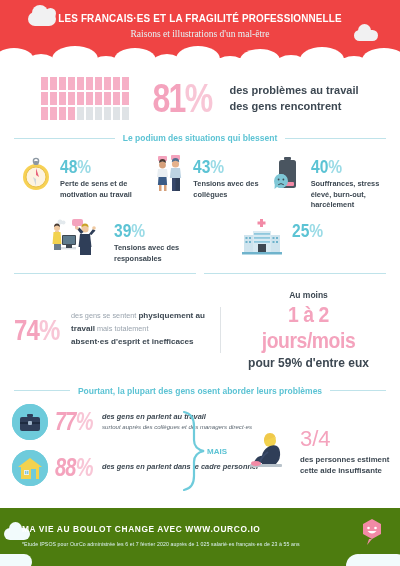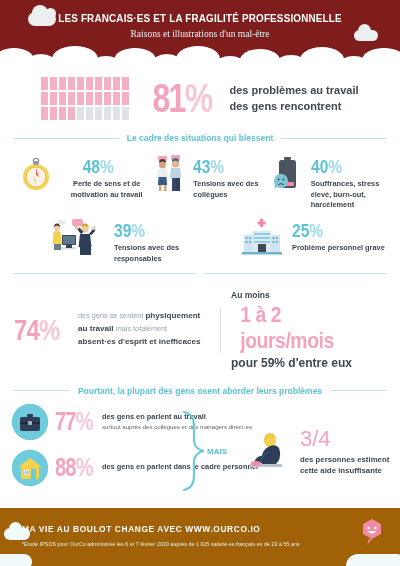--- a/index.html
+++ b/index.html
@@ -9,21 +9,21 @@
     background: #ffffff;
     overflow: hidden;
     position: relative;
   }
   .page { width: 400px; height: 566px; position: relative; background: #fff; }
 
   
   .header {
     position: relative;
     height: 62px;
-    background: #7f1d1d;
+    background: #ef4444;
     overflow: hidden;
   }
   .hdr-title {
     text-align: center;
     color: #ffffff;
     font-size: 11.5px;
     font-weight: bold;
     letter-spacing: 0.2px;
     padding-top: 12px;
     transform: scaleX(0.86);
@@ -75,61 +75,61 @@
   
   .podium { padding: 6px 12px 2px 12px; }
   .prow { display: flex; justify-content: flex-start; }
   .pitem { display: flex; align-items: flex-start; gap: 6px; }
   .pitem .icon { width: 34px; height: 40px; flex: none; position: relative; }
   .pitem .txt { padding-top: 4px; }
   .pitem .num { font-size: 19px; font-weight: bold; color: #5cc3d4; line-height: 1; transform: scaleX(0.82); transform-origin: left center; }
   .pitem .num .ps { color: #9adbe6; }
   .pitem .lbl { font-size: 7.4px; font-weight: bold; color: #3d4852; line-height: 1.45; margin-top: 3px; }
 
-  .row1 .pitem:nth-child(1) { width: 150px; padding-left: 8px; text-align: center; }
+  .row1 .pitem:nth-child(1) { width: 150px; padding-left: 8px; }
   .row1 .pitem:nth-child(2) { width: 125px; }
   .row1 .pitem:nth-child(3) { width: 125px; }
   .row2 { margin-top: 6px; padding-left: 40px; }
   .row2 .pitem:nth-child(1) { width: 160px; }
 
   
   .abs { display: flex; align-items: center; padding: 12px 14px 6px 14px; }
-  .abs-left { display: flex; align-items: center; gap: 7px; width: 196px; }
+  .abs-left { display: flex; align-items: center; width: 196px; }
   .abs-left .n { font-size: 30px; font-weight: bold; color:#f4a3bd; letter-spacing:-1px; transform: scaleX(0.8); transform-origin:left center; }
   .abs-left .n .ps { color:#f8c6d6; }
   .abs-left .t { font-size: 7.3px; color: #3d4852; line-height: 1.6; }
   .abs-left .t b { font-weight: bold; font-size: 8.1px; }
   .abs-left .t span { color: #9aa4ae; }
   .vdiv { width: 1px; height: 46px; background: #dfe3e6; margin: 0 10px; }
-  .abs-right { flex: 1; }
+  .abs-right { flex: 1; text-align: center; }
   .abs-right .top { font-size: 8.5px; color: #3d4852; font-weight: bold; }
   .abs-right .mid { font-size: 22px; font-weight: bold; color: #f4a3bd; letter-spacing: -0.5px; margin: 2px 0; transform: scaleX(0.88); }
   .abs-right .bot { font-size: 12px; color: #3d4852; font-weight: bold; }
 
   
   .lower { padding: 4px 12px 0 12px; position: relative; }
-  .lrow { display: flex; align-items: center; gap: 7px; margin-bottom: 10px; }
+  .lrow { display: flex; align-items: center; gap: 7px; margin-bottom: 10px; font-style: italic; }
   .circ { width: 36px; height: 36px; border-radius: 50%; background: #6ecbdb; flex: none; position: relative; }
   .lrow .n { font-size: 25px; font-weight: bold; color: #f4a3bd; letter-spacing:-1px; transform: scaleX(0.8); transform-origin:left center; width: 40px; }
   .lrow .n .ps { color: #f8c6d6; }
   .lrow .t { font-size: 7.4px; color: #3d4852; line-height: 1.4; }
   .lrow .t b { font-weight: bold; }
   .lrow .t .sm { font-size: 6.1px; font-weight: normal; color: #5b6670; line-height: 1.35; display:block; }
 
   .brace { position: absolute; left: 182px; top: 10px; width: 26px; height: 82px; }
   .mais { position: absolute; left: 207px; top: 47px; font-size: 8px; font-weight: bold; color: #5cc3d4; }
   .quart { position: absolute; left: 248px; top: 28px; display: flex; align-items: flex-start; gap: 6px; }
   .quart .ill { width: 46px; height: 42px; position: relative; flex: none; }
   .quart .q { font-size: 22px; color: #f4a3bd; font-weight: normal; line-height: 1; }
   .quart .qt { font-size: 7.8px; font-weight: bold; color: #3d4852; line-height: 1.45; margin-top: 4px; }
 
   
   .footer {
     position: absolute; left: 0; bottom: 0; width: 400px; height: 58px;
-    background: #a16207; overflow: hidden;
+    background: #4d7c0f; overflow: hidden;
   }
   .footer .fbar { position: absolute; left: 22px; top: 16px; }
   .f-title { font-size: 8.4px; font-weight: bold; color: #ffffff; letter-spacing: 0.6px; }
   .f-note { font-size: 5.2px; color: #dff3f6; margin-top: 7px; letter-spacing: .1px; }
   .fcloud { position: absolute; background: #f2fbfc; border-radius: 50%; }
   .badge { position: absolute; right: 16px; top: 10px; width: 24px; height: 28px; }
 </style>
 </head>
 <body>
 
@@ -285,21 +285,21 @@
       <div class="hero-num"><span>81</span><span class="pctsign">%</span></div>
       <div class="hero-text">
         <div>des problèmes au travail</div>
         <div>des gens rencontrent</div>
       </div>
     </div>
   </div>
 
   <div class="sect">
     <div class="rule"></div>
-    <div class="stitle">Le cadre des situations qui blessent</div>
+    <div class="stitle">Le podium des situations qui blessent</div>
     <div class="rule"></div>
   </div>
 
   <div class="podium">
     <div class="prow row1">
 
       <div class="pitem">
         <div class="icon">
           <svg width="34" height="40" viewBox="0 0 34 40">
             <circle cx="16" cy="24" r="13" fill="#f7d154"></circle>
@@ -413,21 +413,20 @@
             <rect x="30.5" y="20" width="2" height="2" fill="#6fb3cc"></rect>
               <rect x="34" y="20" width="2" height="2" fill="#6fb3cc"></rect>
             <rect x="30.5" y="24" width="2" height="2" fill="#6fb3cc"></rect>
               <rect x="34" y="24" width="2" height="2" fill="#6fb3cc"></rect>
             <rect x="16" y="27" width="8" height="8" fill="#3d4852"></rect>
             <rect x="0" y="35" width="40" height="2.5" fill="#6fb3cc"></rect>
           </svg>
         </div>
         <div class="txt">
           <div class="num"><span>25</span><span class="ps">%</span></div>
-          <div class="lbl">Problème personnel grave</div>
         </div>
       </div>
     </div>
   </div>
 
   <div class="sect">
     <div class="rule"></div>
     <div class="rule"></div>
   </div>
 

